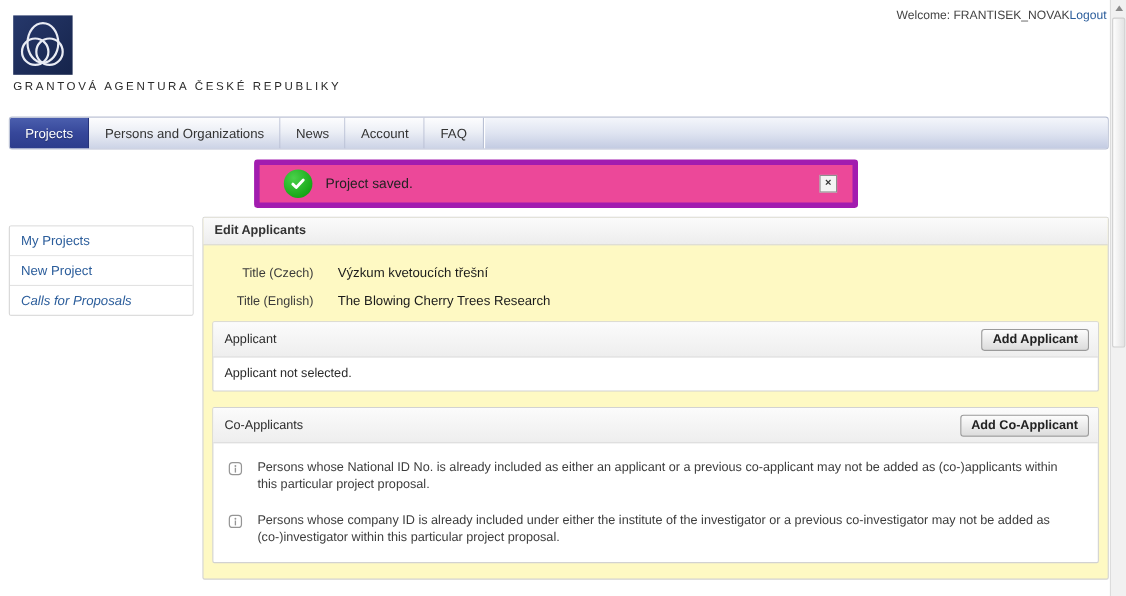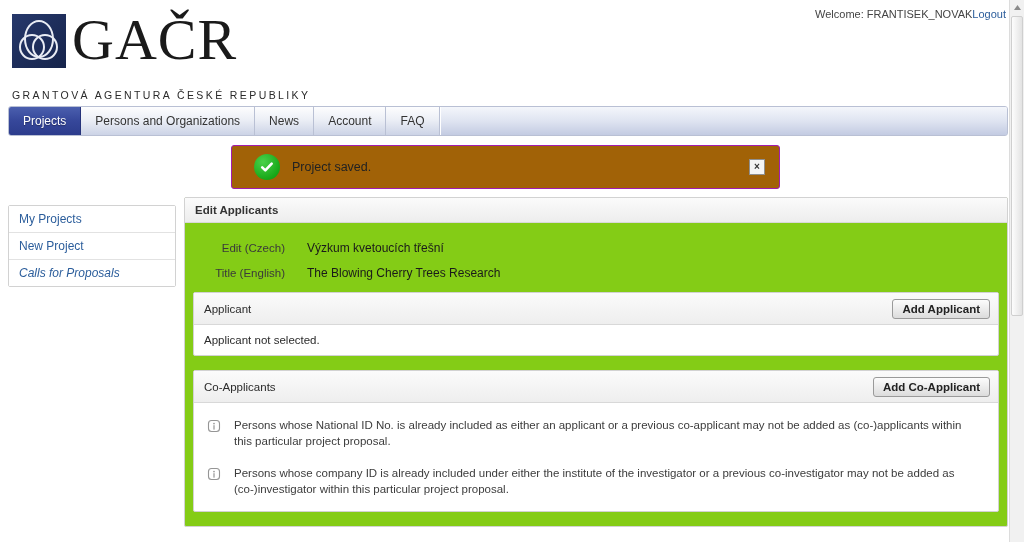--- a/index.html
+++ b/index.html
@@ -64,21 +64,21 @@
   .logo-type {
     font-family: "Liberation Serif", serif;
     font-size: 58px;
     line-height: 52px;
     letter-spacing: 1px;
     color: #1a1a1a;
     margin-left: 6px;
     font-weight: 400;
   }
   .logo-sub {
-    margin-top: 21px;
+    margin-top: 5px;
     font-family: "Liberation Sans", sans-serif;
     font-size: 10.5px;
     letter-spacing: 2.4px;
     color: #2a2a2a;
   }
 
   
   .tabbar {
     position: absolute;
     left: 8px; top: 106px;
@@ -112,22 +112,22 @@
     flex: 1 1 auto;
     background: linear-gradient(to bottom, #f4f6fb 0%, #dfe4f1 50%, #c3cbe2 100%);
     border-left: 1px solid #ffffff;
   }
 
   
   .flash {
     position: absolute;
     left: 231px; top: 145px;
     width: 549px; height: 44px;
-    background: #a16207;
-    border: 1px solid #a21caf;
+    background: #ec4899;
+    border: 5px solid #a21caf;
     border-radius: 3px;
     display: flex;
     align-items: center;
     padding: 12px 10px;
   }
   .flash-icon {
     width: 26px; height: 26px;
     border-radius: 50%;
     background: radial-gradient(circle at 35% 30%, #4ad14a 0%, #18a818 70%, #109010 100%);
     display: flex; align-items: center; justify-content: center;
@@ -172,21 +172,21 @@
     cursor: pointer;
     background: #ffffff;
   }
   .side-item:last-child { border-bottom: none; font-style: italic; }
 
   
   .main {
     position: absolute;
     left: 184px; top: 197px;
     width: 824px;
-    background: #84cc16;
+    background: #fef9c3;
     border: 1px solid #d2d2d2;
     border-radius: 2px;
     padding: 0 0 10px 0;
   }
   .panel-head {
     height: 25px;
     background: linear-gradient(to bottom, #fbfbfb 0%, #ededed 100%);
     border-bottom: 1px solid #d8d8d8;
     display: flex;
     align-items: center;
@@ -310,21 +310,20 @@
     <a class="logout" href="#">Logout</a>
   </div>
 
   <div class="logo-block">
     <div class="logo-row">
       <div class="logo-mark">
         <span class="ring r3"></span>
         <span class="ring r1"></span>
         <span class="ring r2"></span>
       </div>
-      <div class="logo-type">GAČR</div>
     </div>
     <div class="logo-sub">GRANTOVÁ AGENTURA ČESKÉ REPUBLIKY</div>
   </div>
 
   <div class="tabbar">
     <div class="tab active">Projects</div>
     <div class="tab">Persons and Organizations</div>
     <div class="tab">News</div>
     <div class="tab">Account</div>
     <div class="tab">FAQ</div>
@@ -347,21 +346,21 @@
     <div class="side-item">Calls for Proposals</div>
   </div>
 
   <div class="main">
     <div class="panel-head">Edit Applicants</div>
 
     <div class="main-body">
 
       <div class="title-rows">
         <div class="title-row">
-          <div class="title-label">Edit (Czech)</div>
+          <div class="title-label">Title (Czech)</div>
           <div class="title-value">Výzkum kvetoucích třešní</div>
         </div>
         <div class="title-row">
           <div class="title-label">Title (English)</div>
           <div class="title-value">The Blowing Cherry Trees Research</div>
         </div>
       </div>
 
       <div class="section">
         <div class="section-head">

